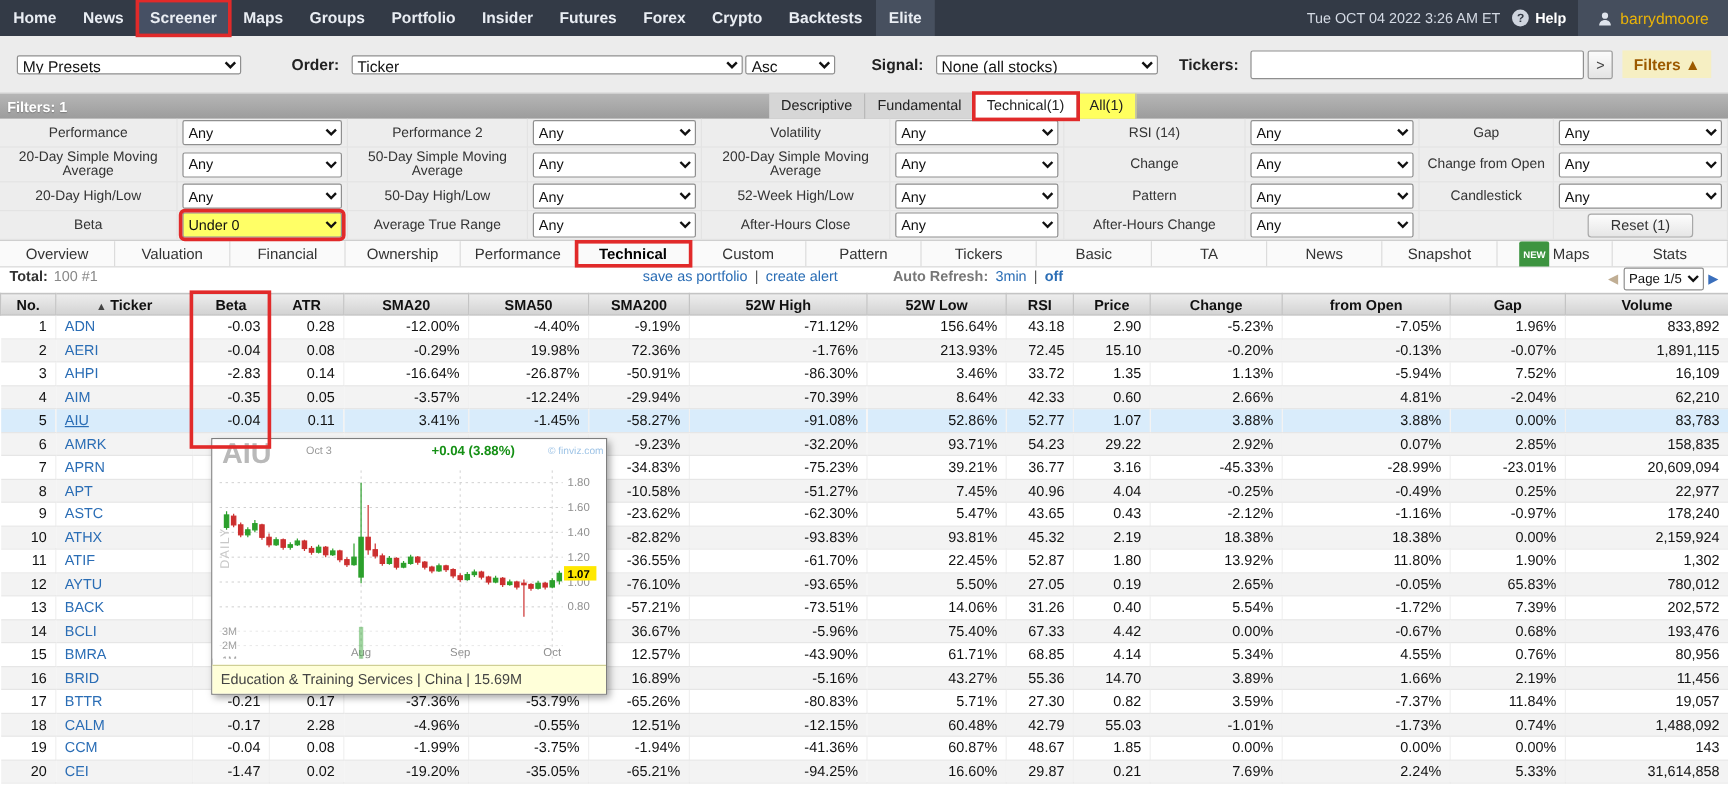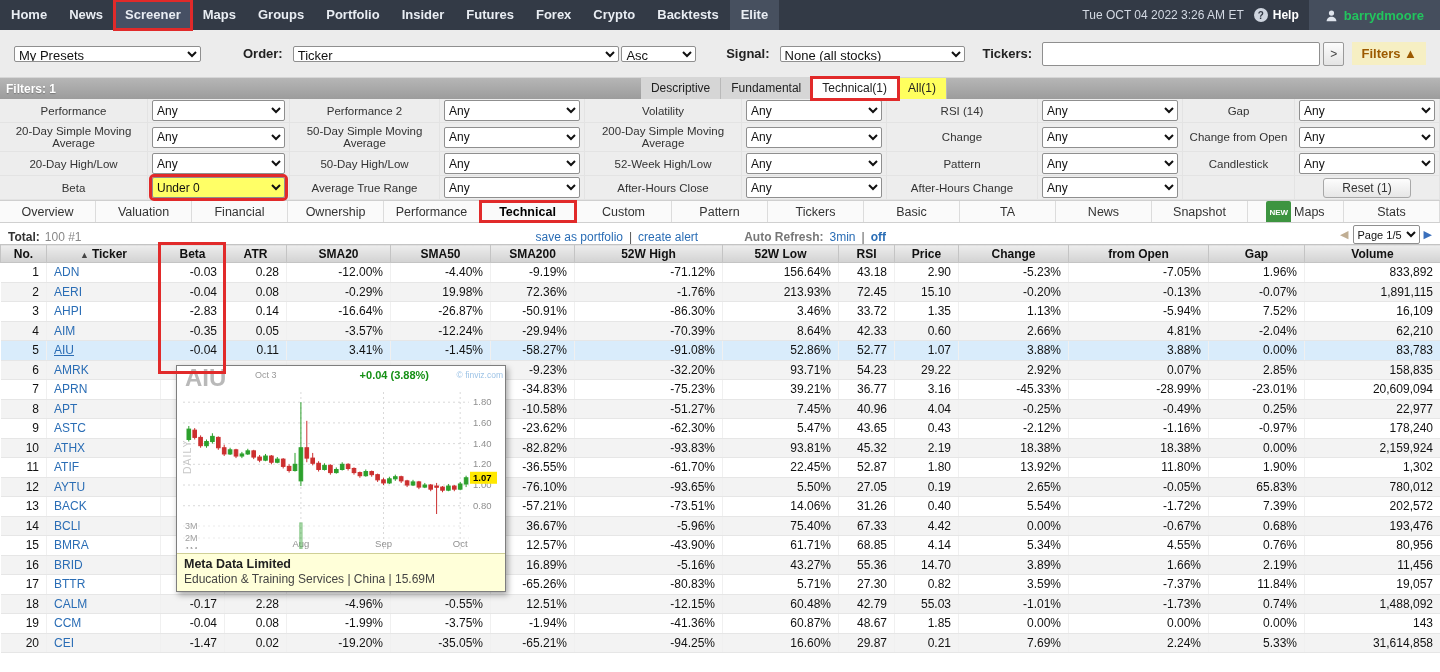--- a/index.html
+++ b/index.html
@@ -12,21 +12,21 @@
     color:#e9edf3; font-size:13px; font-weight:bold; }
   .nav-item { padding:0 11px; line-height:30px; height:30px; cursor:pointer; white-space:nowrap; }
   .nav-item.hl { background:#47505f; }
   .nav-item.annotated { background:#465064; outline:3px solid #e12a2a; outline-offset:-2px; }
   .nav-right { margin-left:auto; display:flex; align-items:center; font-weight:normal;
     font-size:12px; color:#d4dae4; gap:10px; }
   .help-wrap { display:flex; align-items:center; gap:5px; font-weight:bold; color:#fff; }
   .q-icon { width:14px; height:14px; border-radius:50%; background:#cfd5df; color:#333a46;
     font-size:10px; font-weight:bold; display:inline-flex; align-items:center; justify-content:center; }
   .user-chip { background:#454e5d; height:30px; display:flex; align-items:center; gap:6px;
-    padding:0 16px; font-weight:bold; color:#22c55e; font-size:13px; }
+    padding:0 16px; font-weight:normal; color:#eab308; font-size:13px; }
 
   
   .controls { height:48px; background:#ececec; display:flex; align-items:center;
     padding:0 14px; border-bottom:1px solid #d6d6d6; }
   .controls label { font-weight:bold; font-size:13px; color:#222; }
   select { font-size:13px; height:16px; border:1px solid #8f8f8f; background:#fff; border-radius:2px; color:#111; }
   .sel-presets { width:190px; }
   .lbl-order { margin-left:42px; margin-right:10px; }
   .sel-order { width:332px; }
   .sel-asc { width:76px; margin-left:2px; }
@@ -65,21 +65,21 @@
 
   
   .view-tabs { display:flex; height:22px; background:#fafafa; border-bottom:1px solid #d0d0d0; }
   .view-tab { flex:1; text-align:center; line-height:22px; font-size:12.5px; color:#333;
     border-right:1px solid #dcdcdc; cursor:pointer; white-space:nowrap; overflow:hidden; }
   .view-tab.active { font-weight:bold; color:#000; outline:3px solid #e12a2a; outline-offset:-2px; position:relative; z-index:5; }
   .new-badge { display:inline-block; background:#3d9440; color:#fff; font-size:8px;
     font-weight:bold; padding:1px 3px; border-radius:2px; margin-right:3px; vertical-align:1px; }
 
   
-  .status { height:21px; display:flex; align-items:flex-end; font-size:12px; color:#555; padding:0 8px; background:#fff; }
+  .status { height:21px; display:flex; align-items:flex-start; font-size:12px; color:#555; padding:0 8px; background:#fff; }
   .status b { color:#333; }
   .muted { color:#888; margin-left:5px; }
   .status-center { margin:0 auto; display:flex; align-items:center; gap:6px; }
   .blue { color:#2a6db5; cursor:pointer; text-decoration:none; }
   .auto-gap { margin-left:40px; }
   .status-right { display:flex; align-items:center; gap:4px; }
   .pg-prev { color:#c0ae94; font-size:11px; cursor:pointer; }
   .pg-next { color:#3a6fbc; font-size:11px; cursor:pointer; }
   .sel-page { height:19px; font-size:11px; }
 
@@ -839,18 +839,17 @@
       <rect x="287.3" y="111.7719298245614" width="3.6" height="6.21052631578948" fill="#2ca02c" stroke="#2ca02c"></rect>
       <rect x="293" y="105.7719298245614" width="27" height="12" fill="#ffe800"></rect>
       <text x="296" y="115.2719298245614" font-size="9.5" fill="#000" text-anchor="start" font-family="Liberation Sans, sans-serif" font-weight="bold">1.07</text>
       <text x="8" y="20" font-size="24" fill="#b9b9b9" text-anchor="start" font-family="Liberation Sans, sans-serif" font-weight="bold">AIU</text>
       <text x="78" y="12" font-size="9" fill="#999" text-anchor="start" font-family="Liberation Sans, sans-serif">Oct 3</text>
       <text x="252" y="13" font-size="11" fill="#159015" text-anchor="end" font-family="Liberation Sans, sans-serif" font-weight="bold">+0.04 (3.88%)</text>
       <text x="326" y="12" font-size="8.5" fill="#9dc3e6" text-anchor="end" font-family="Liberation Sans, sans-serif">© finviz.com</text>
       <text x="0" y="0" font-size="10.5" fill="#c8c8c8" letter-spacing="1" transform="rotate(-90 14 108) translate(14 108)" font-family="Liberation Sans, sans-serif">DAILY</text>
     </svg>
   <div class="popup-footer">
-    <div class="pf-company">Meta Data Limited</div>
     <div class="pf-info">Education &amp; Training Services | China | 15.69M</div>
   </div>
 </div>
 
 <div class="beta-col-box"></div>
 
 </body></html>

